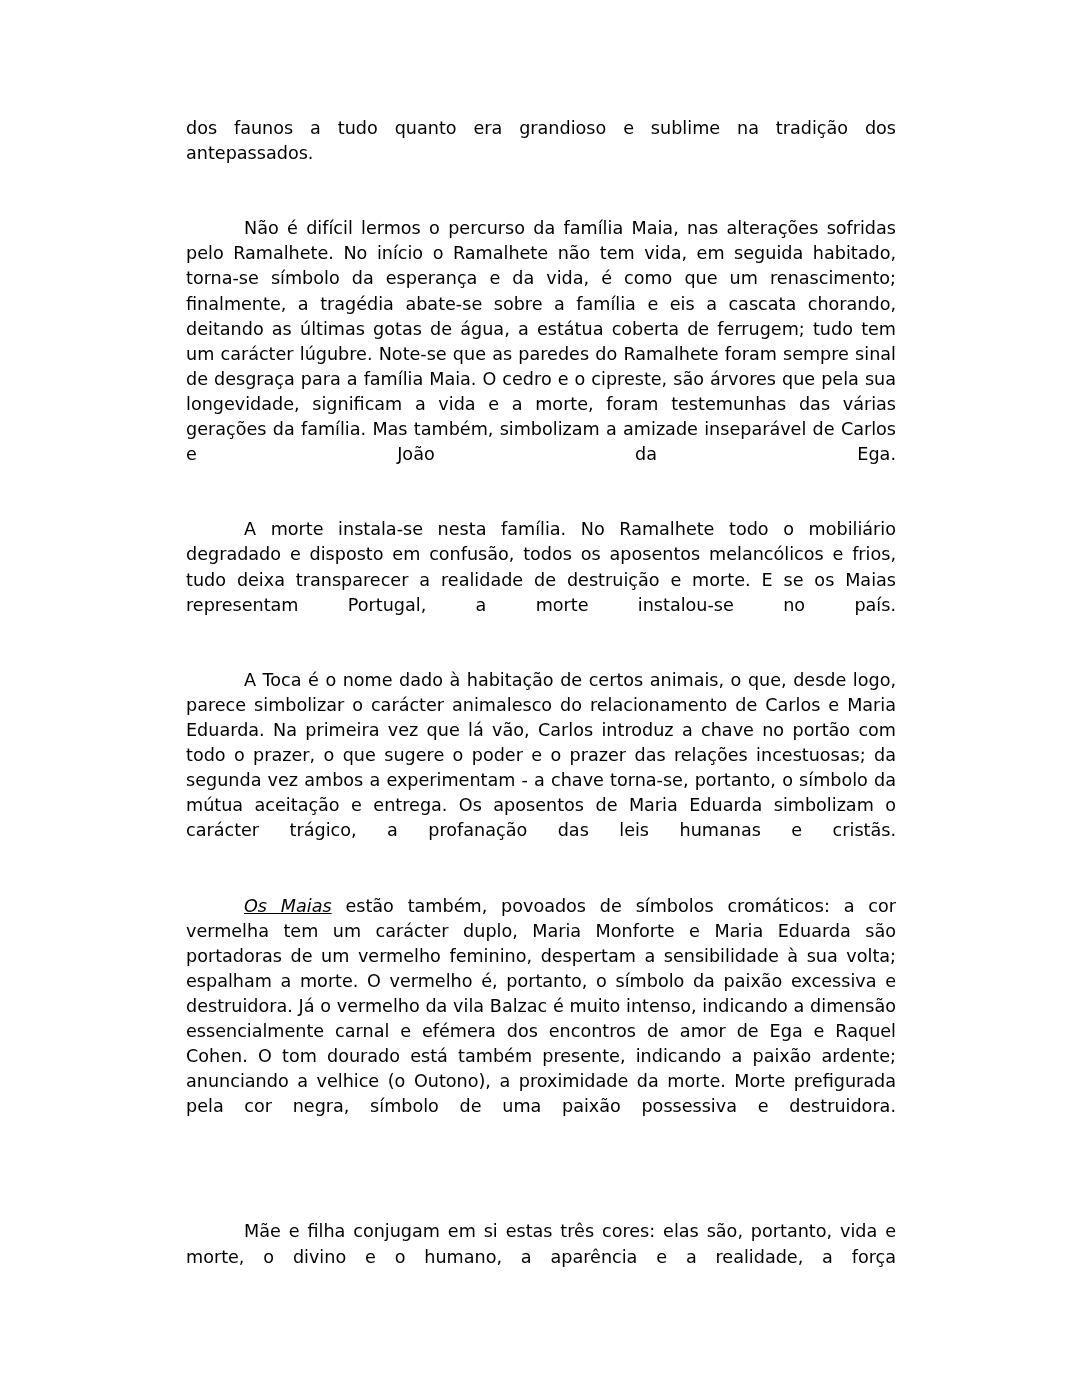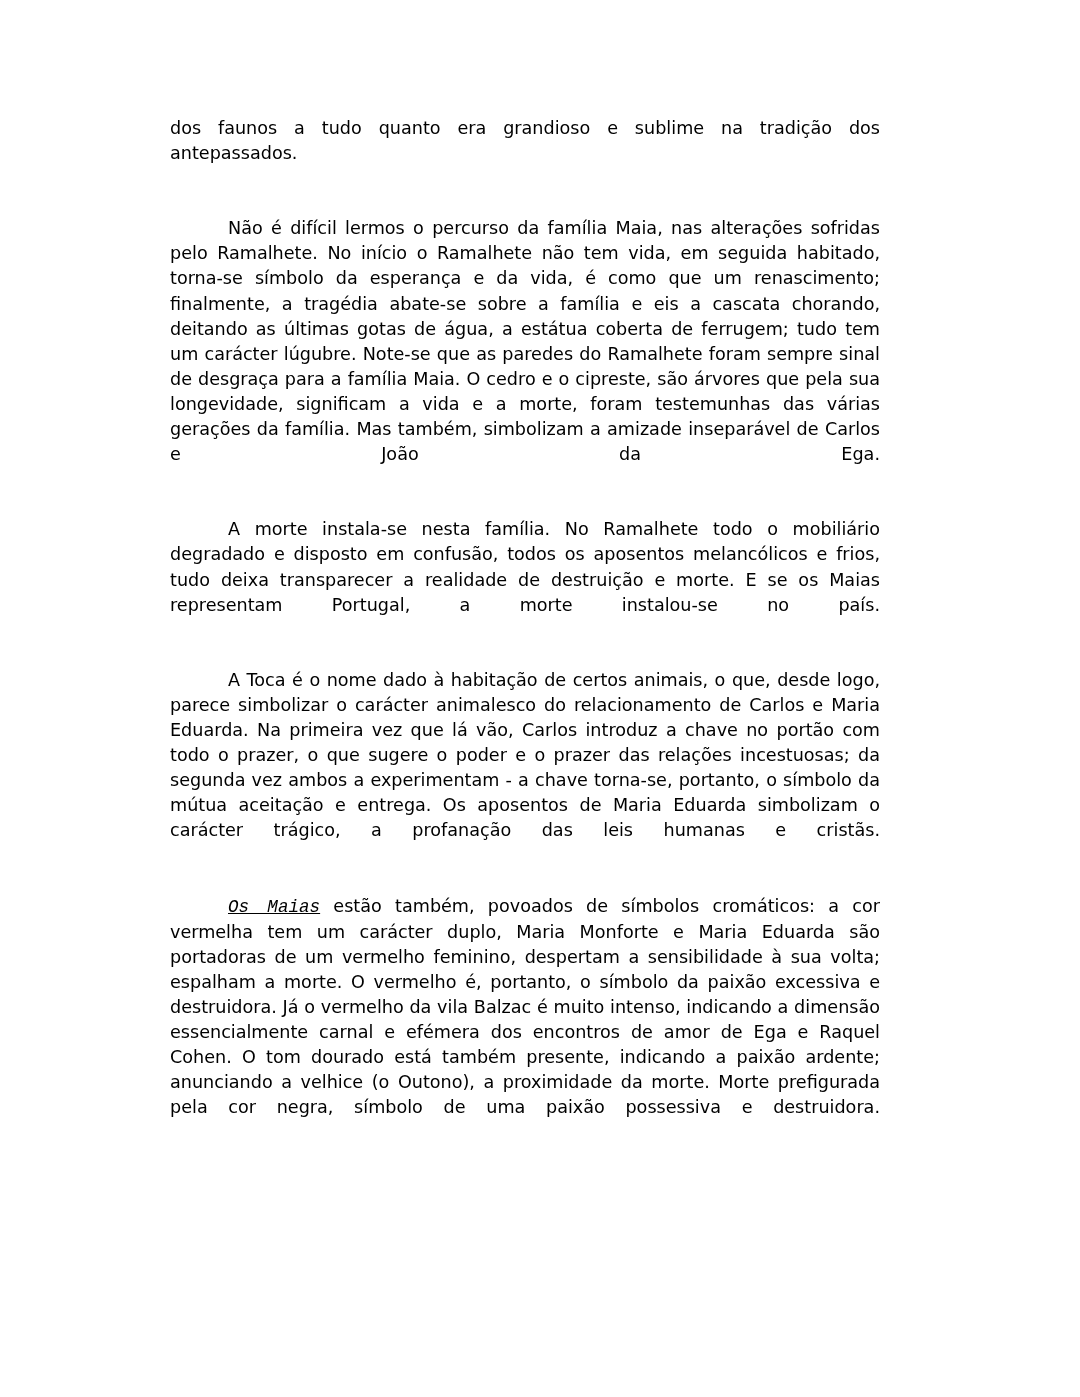--- a/index.html
+++ b/index.html
@@ -14,21 +14,21 @@
     width: 1080px;
     height: 1397px;
     background: #ffffff;
     margin: 0 auto;
     overflow: hidden;
     box-sizing: border-box;
   }
 
   .text-column {
     position: absolute;
-    left: 170px;
+    left: 186px;
     top: 116px;
     width: 710px;
   }
 
   .para {
     margin: 0;
     font-family: "DejaVu Sans", sans-serif;
     font-size: 17.6px;
     line-height: 25.1px;
     color: #000000;
@@ -51,21 +51,20 @@
   }
 
   
   .para.big-gap-before {
     margin-top: 75px;
   }
 
   .title-ref {
     font-style: italic;
     text-decoration: underline;
-    font-family: Liberation Mono, monospace;
   }
 
   
   .para::after {
     content: "";
     display: inline-block;
     width: 100%;
   }
 </style>
 </head>
@@ -78,15 +77,16 @@
 
 
     <p class="para">Não é difícil lermos o percurso da família Maia, nas alterações sofridas pelo Ramalhete. No início o Ramalhete não tem vida, em seguida habitado, torna-se símbolo da esperança e da vida, é como que um renascimento; finalmente, a tragédia abate-se sobre a família e eis a cascata chorando, deitando as últimas gotas de água, a estátua coberta de ferrugem; tudo tem um carácter lúgubre. Note-se que as paredes do Ramalhete foram sempre sinal de desgraça para a família Maia. O cedro e o cipreste, são árvores que pela sua longevidade, significam a vida e a morte, foram testemunhas das várias gerações da família. Mas também, simbolizam a amizade inseparável de Carlos e João da Ega.</p>
 
     <p class="para">A morte instala-se nesta família. No Ramalhete todo o mobiliário degradado e disposto em confusão, todos os aposentos melancólicos e frios, tudo deixa transparecer a realidade de destruição e morte. E se os Maias representam Portugal, a morte instalou-se no país.</p>
 
     <p class="para">A Toca é o nome dado à habitação de certos animais, o que, desde logo, parece simbolizar o carácter animalesco do relacionamento de Carlos e Maria Eduarda. Na primeira vez que lá vão, Carlos introduz a chave no portão com todo o prazer, o que sugere o poder e o prazer das relações incestuosas; da segunda vez ambos a experimentam - a chave torna-se, portanto, o símbolo da mútua aceitação e entrega. Os aposentos de Maria Eduarda simbolizam o carácter trágico, a profanação das leis humanas e cristãs.</p>
 
     <p class="para"><span class="title-ref">Os Maias</span><span> estão também, povoados de símbolos cromáticos: a cor vermelha tem um carácter duplo, Maria Monforte e Maria Eduarda são portadoras de um vermelho feminino, despertam a sensibilidade à sua volta; espalham a morte. O vermelho é, portanto, o símbolo da paixão excessiva e destruidora. Já o vermelho da vila Balzac é muito intenso, indicando a dimensão essencialmente carnal e efémera dos encontros de amor de Ega e Raquel Cohen. O tom dourado está também presente, indicando a paixão ardente; anunciando a velhice (o Outono), a proximidade da morte. Morte prefigurada pela cor negra, símbolo de uma paixão possessiva e destruidora.</span></p>
 
+    <p class="para big-gap-before">Mãe e filha conjugam em si estas três cores: elas são, portanto, vida e morte, o divino e o humano, a aparência e a realidade, a força</p>
 
   </div>
 </div>
 
 </body></html>

